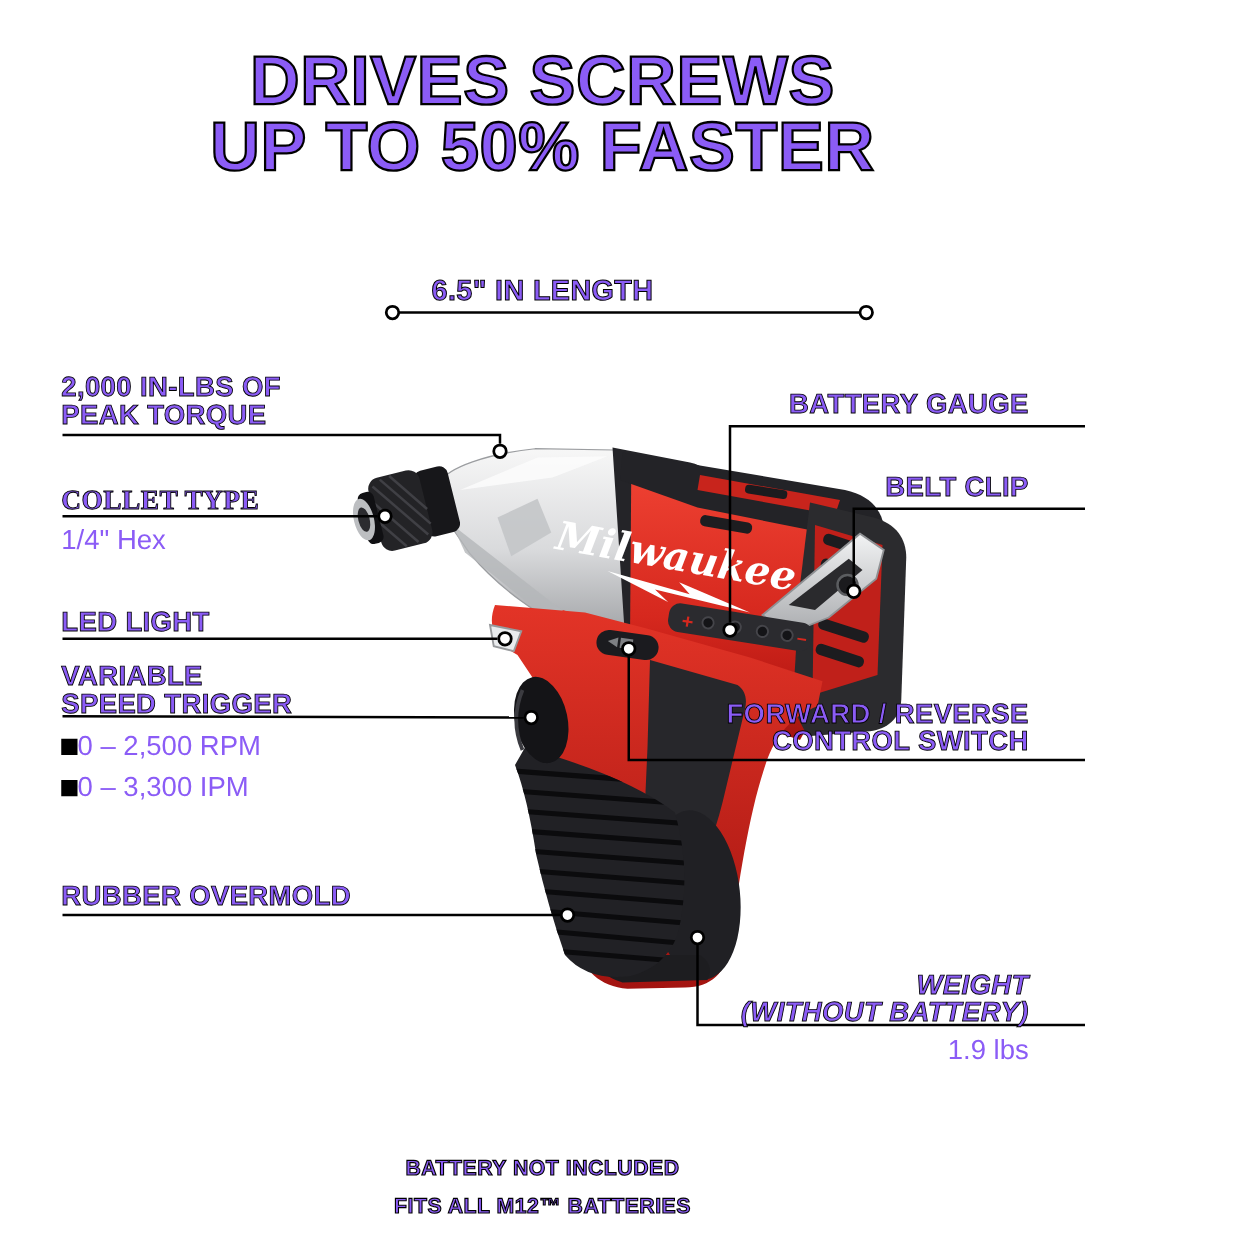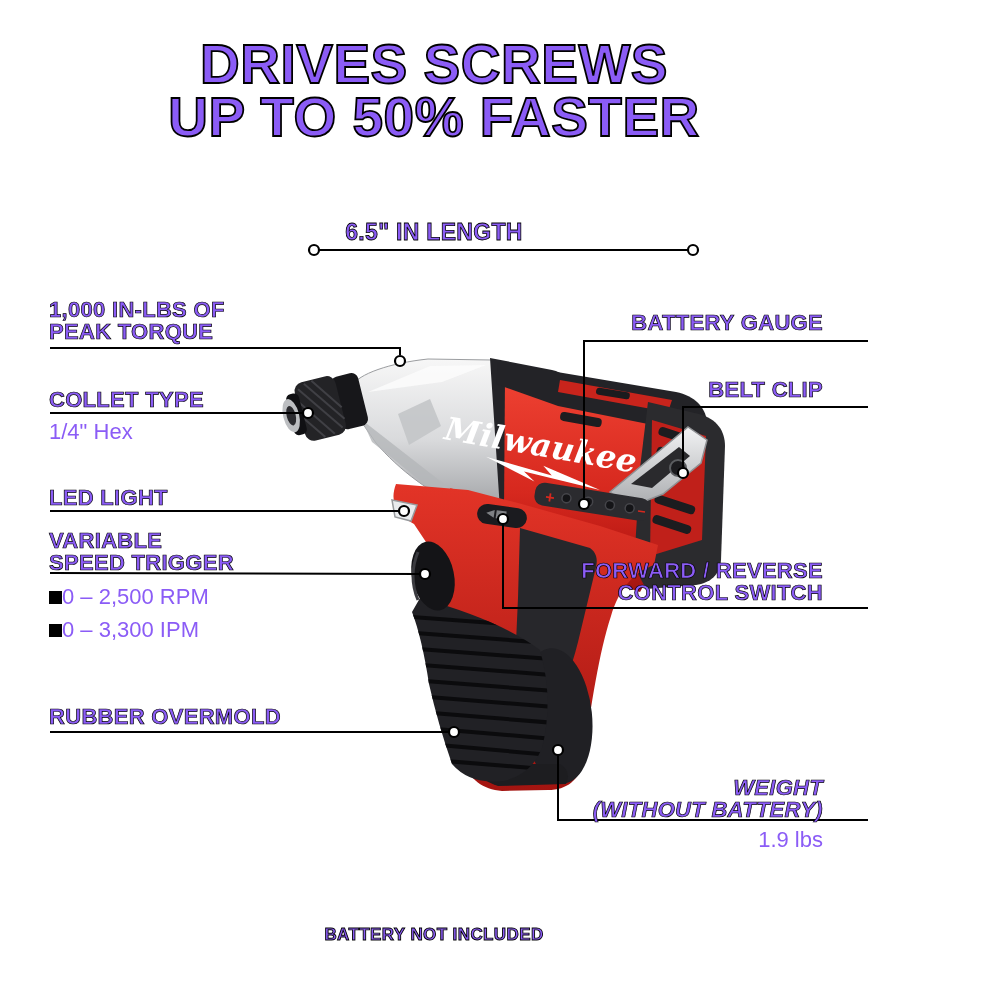--- a/index.html
+++ b/index.html
@@ -207,25 +207,25 @@
       <circle cx="584" cy="504" r="5"></circle>
       <circle cx="683" cy="473" r="5"></circle>
       <circle cx="503" cy="519" r="5"></circle>
       <circle cx="558" cy="750" r="5"></circle>
     </g>
   </svg>
 
   <div class="dim-label">6.5" IN LENGTH</div>
 
   <div class="left-block co-label" style="top:299px;">
-    <span>1,000 IN-LBS OF</span>
+    <span>2,000 IN-LBS OF</span>
     <span>PEAK TORQUE</span>
   </div>
 
-  <div class="left-block co-label" style="top:389px;">
+  <div class="left-block co-label" style="top:389px;font-family:Liberation Serif, serif;">
     <span>COLLET TYPE</span>
   </div>
   <div class="left-block co-sub" style="top:420px;">1/4" Hex</div>
 
   <div class="left-block co-label" style="top:487px;text-align:right;">
     <span>LED LIGHT</span>
   </div>
 
   <div class="left-block co-label" style="top:530px;">
     <span>VARIABLE</span>
@@ -258,15 +258,16 @@
   </div>
 
   <div class="right-block co-label" style="top:777px;font-style:italic;">
     <span>WEIGHT</span>
     <span>(WITHOUT BATTERY)</span>
   </div>
   <div class="right-block co-sub" style="top:828px;">1.9 lbs</div>
 
   <div class="footer">
     <span>BATTERY NOT INCLUDED</span>
+    <span>FITS ALL M12™ BATTERIES</span>
   </div>
 
 </div>
 
 </body></html>

